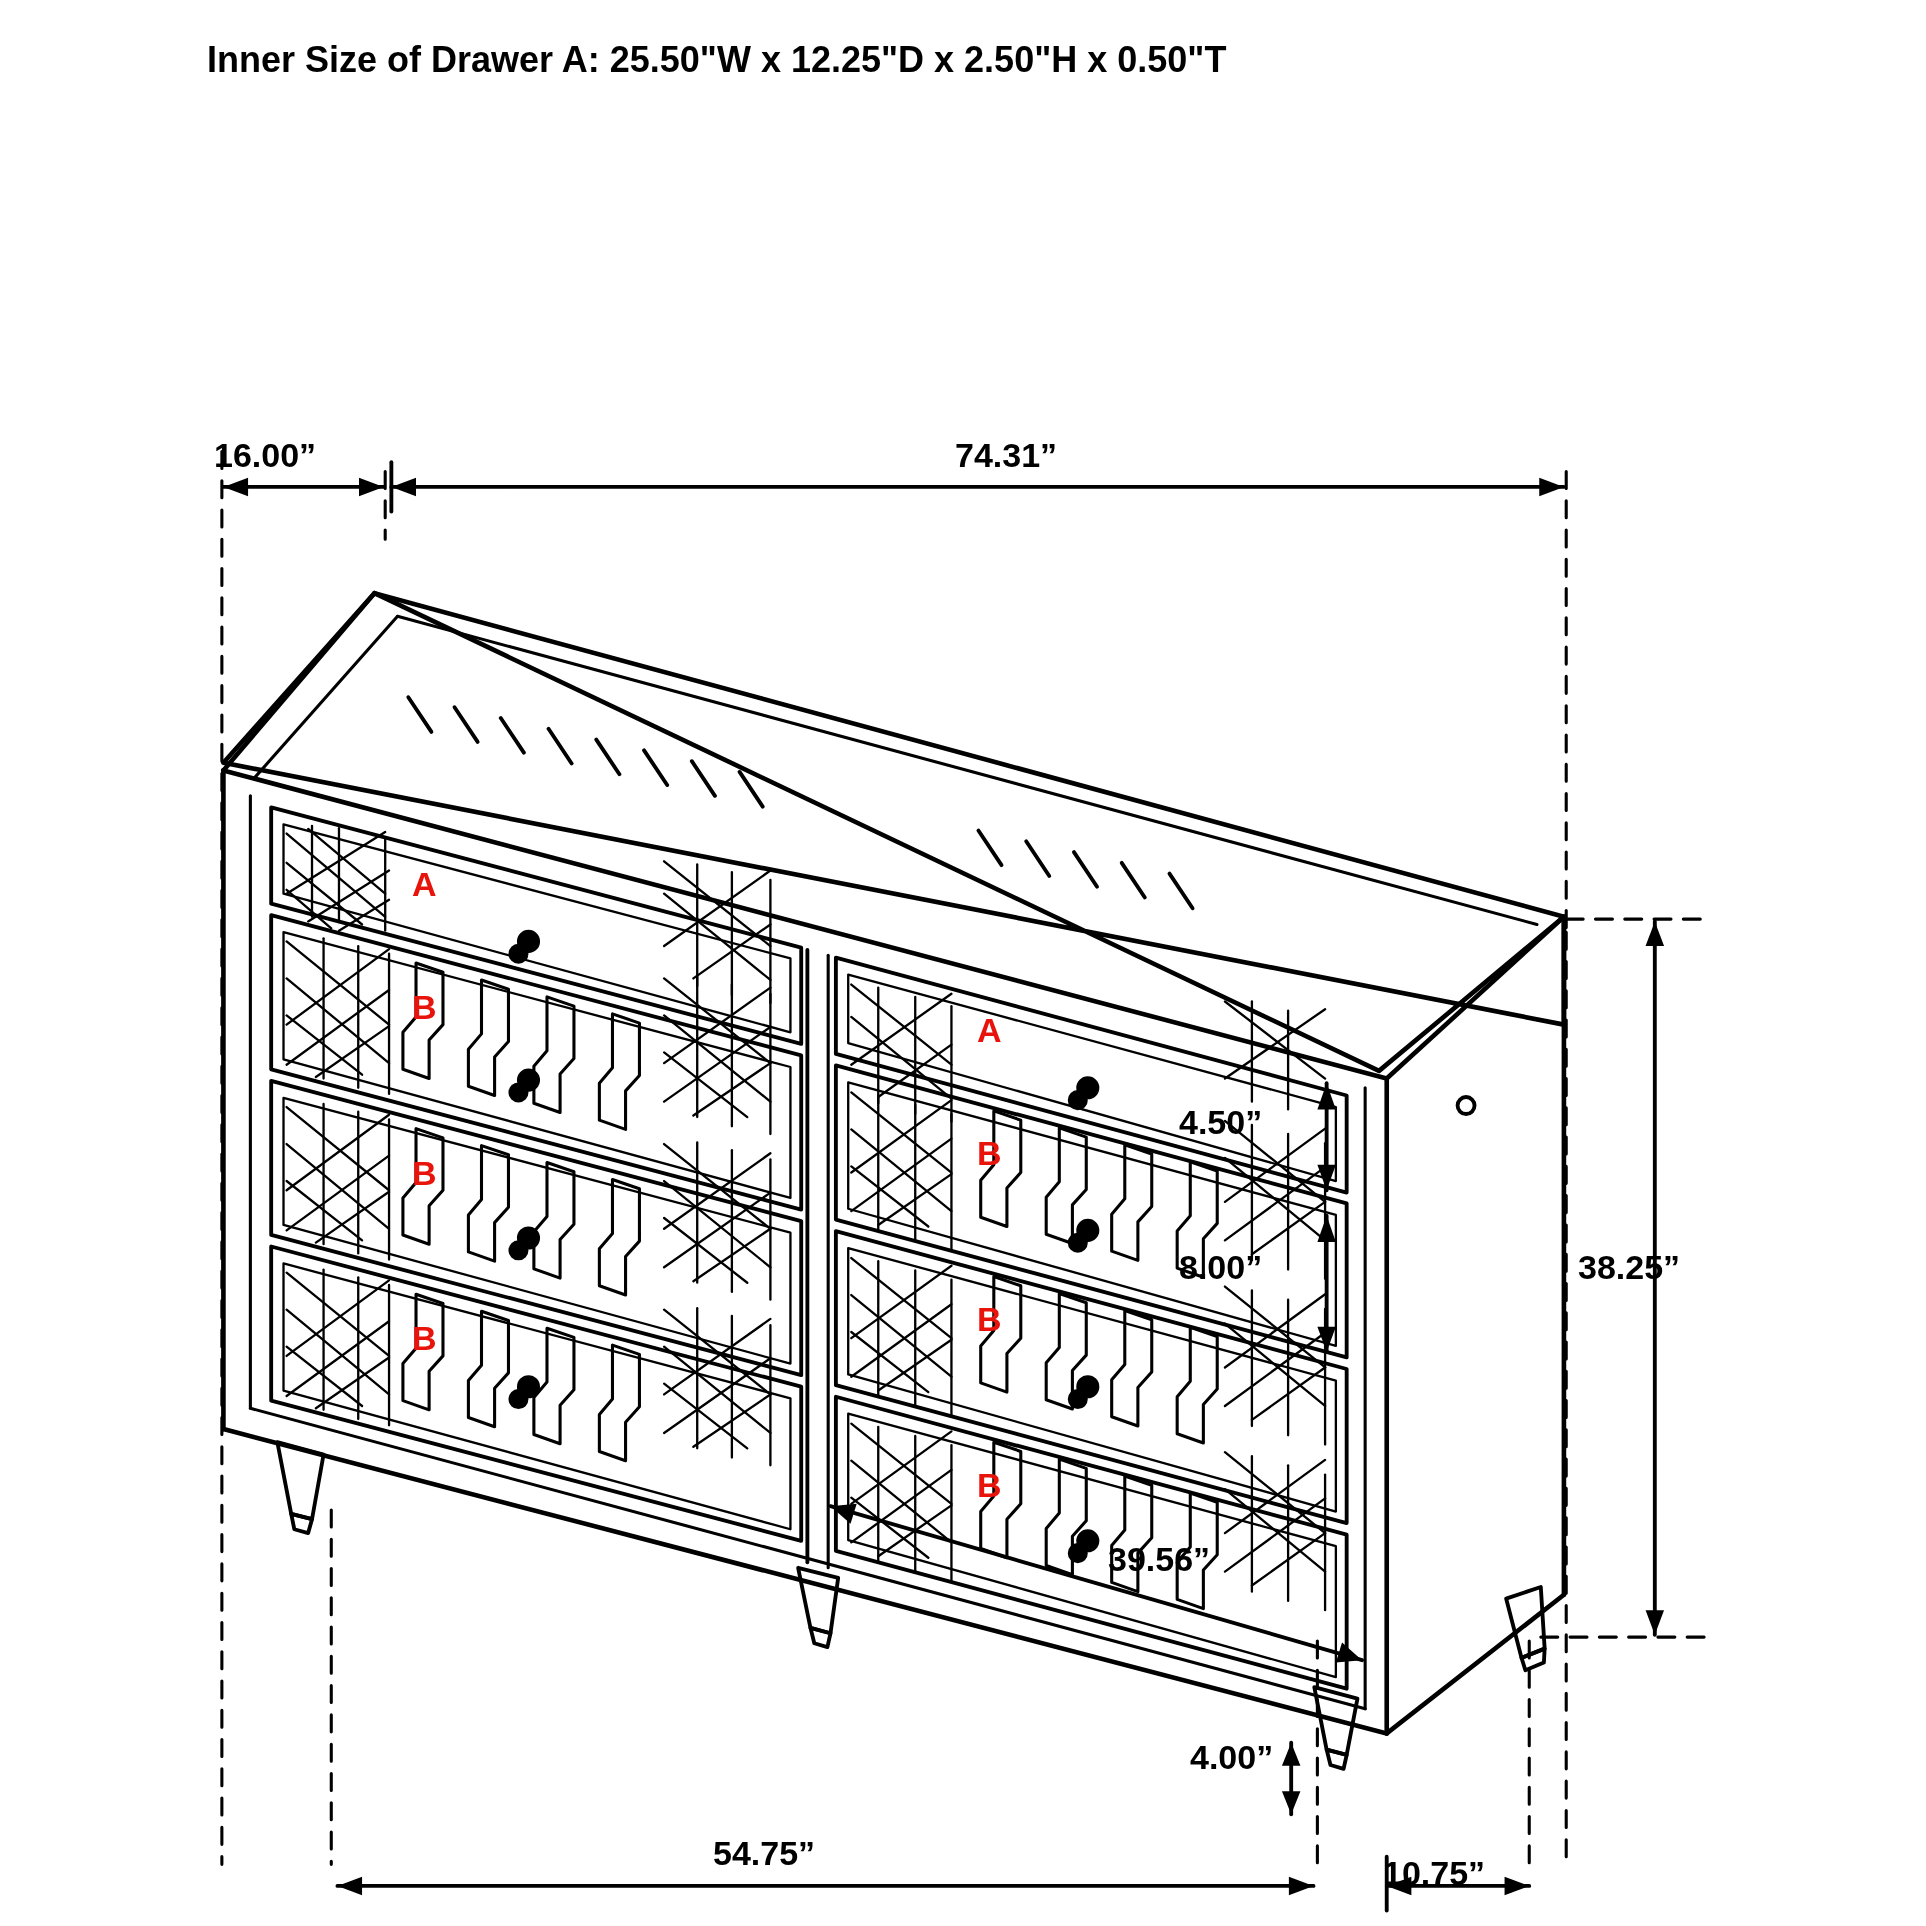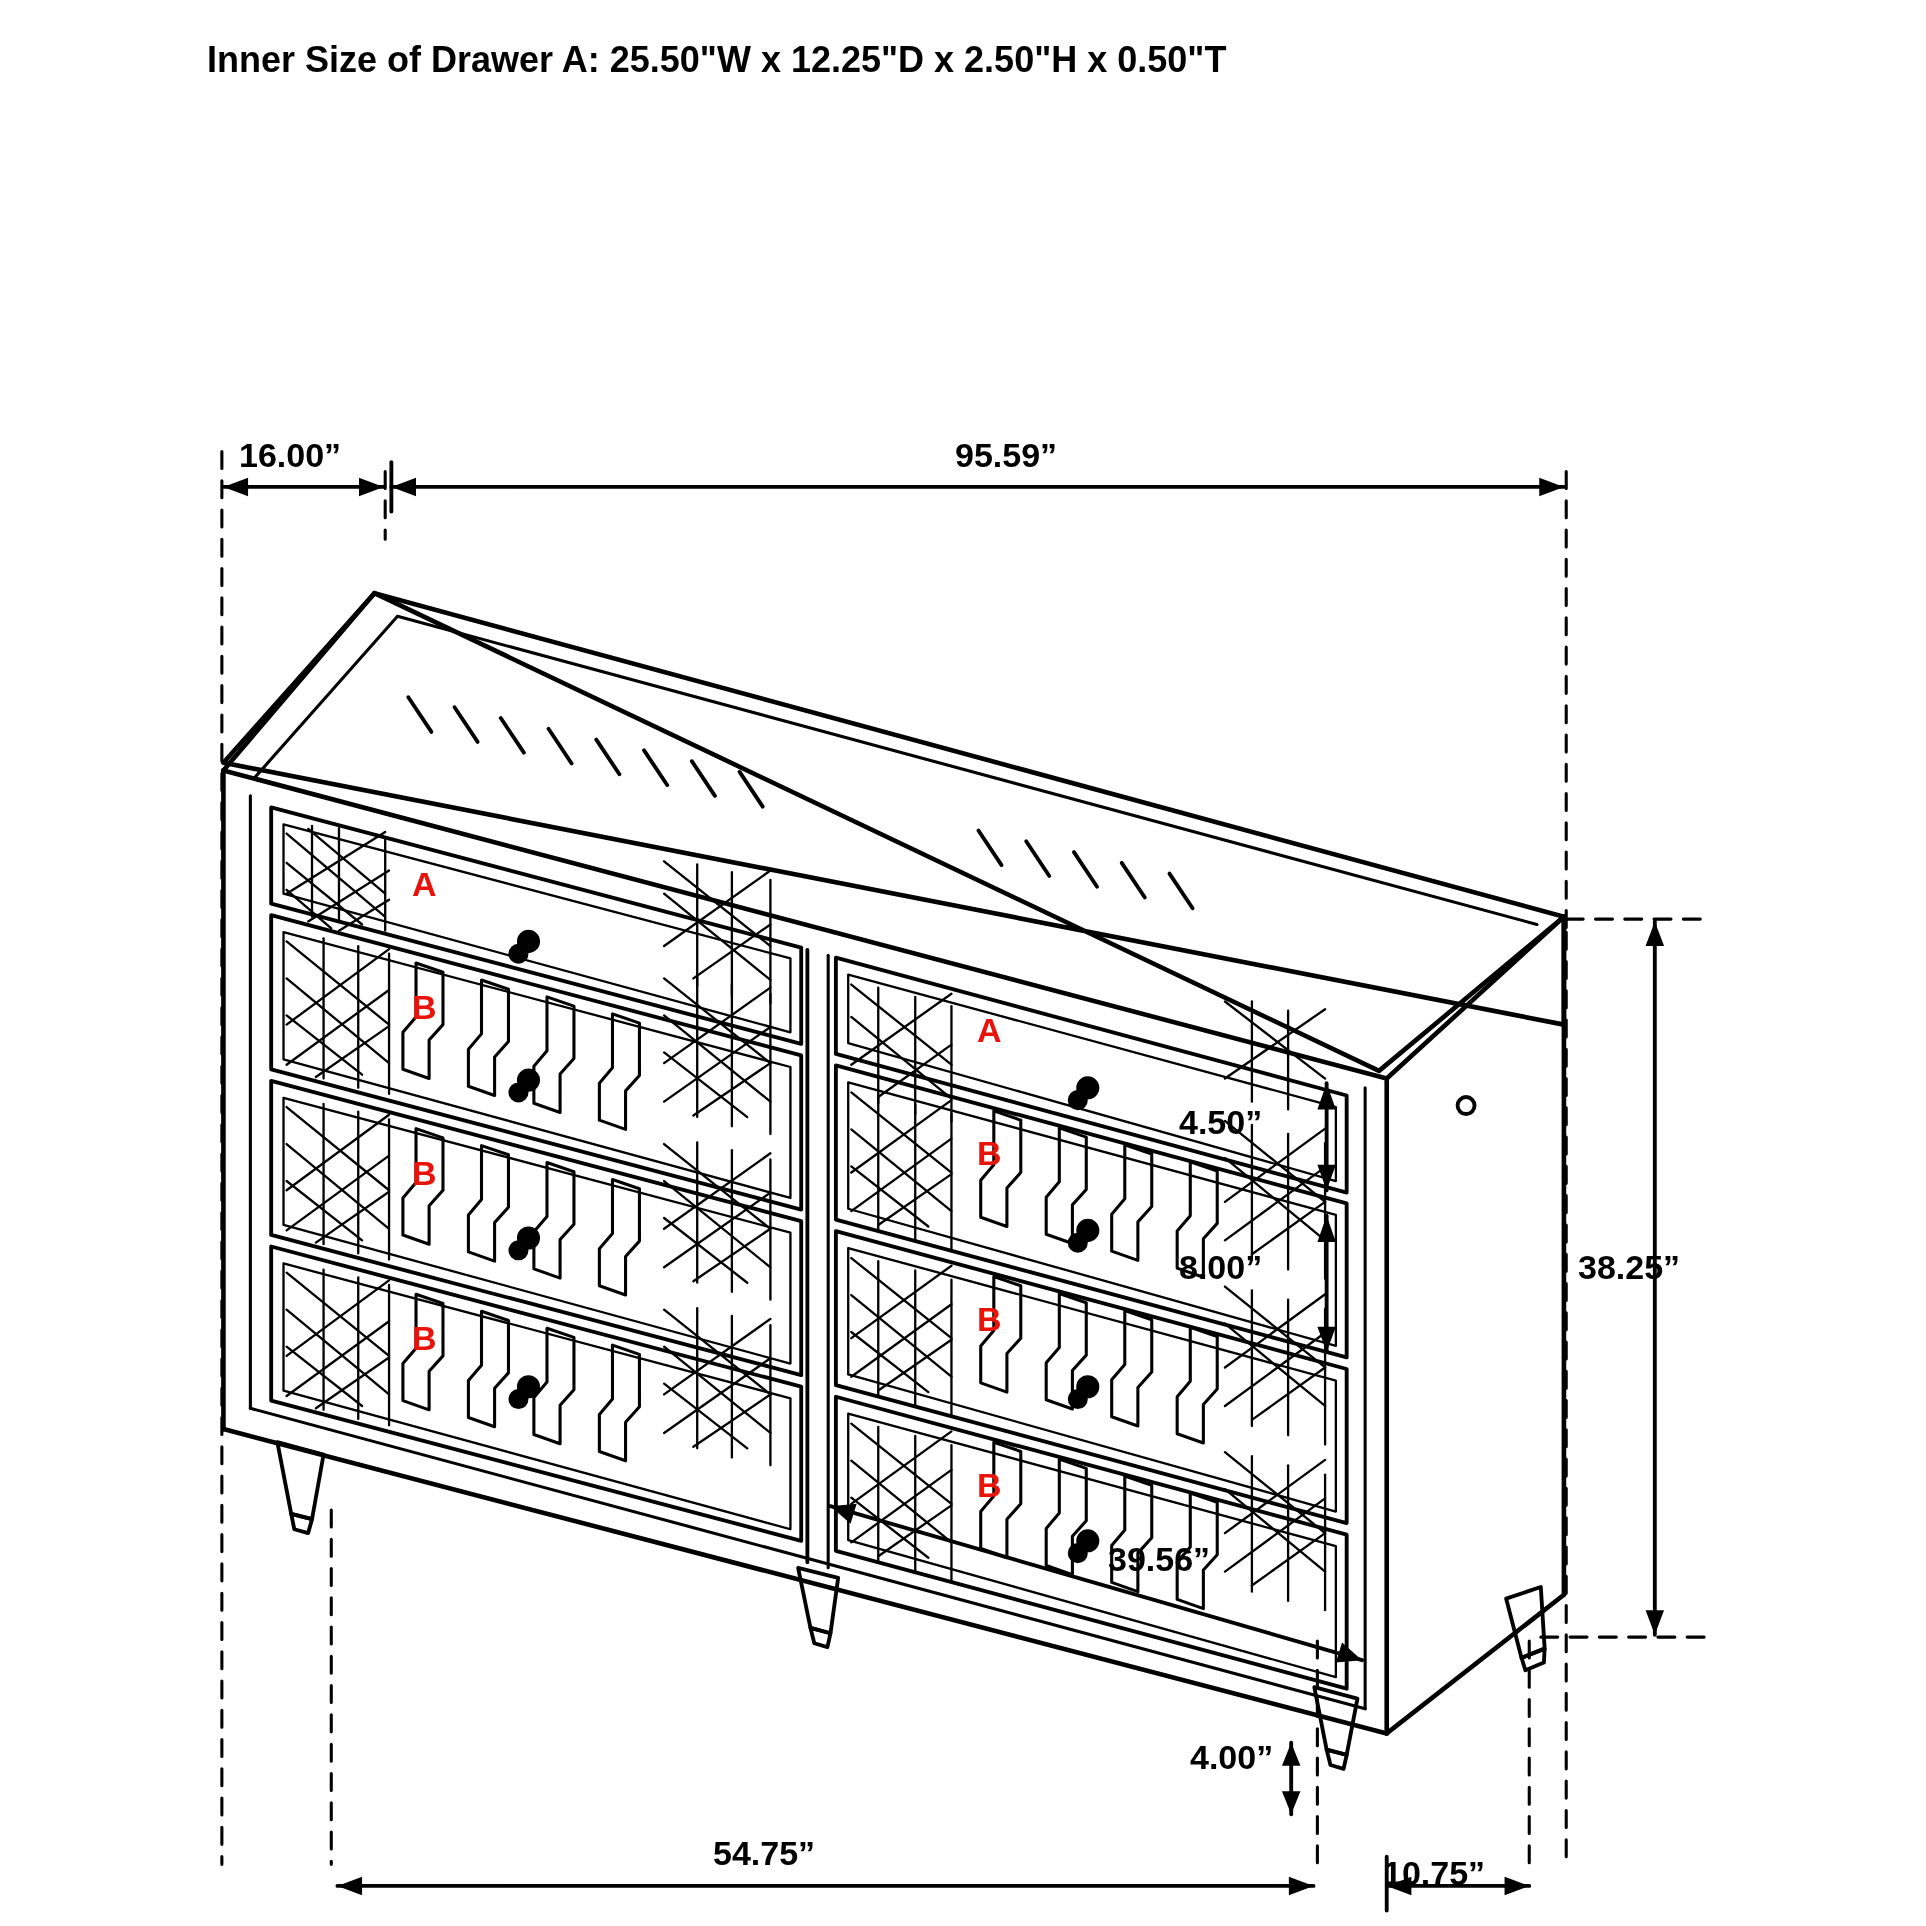--- a/index.html
+++ b/index.html
@@ -408,22 +408,22 @@
         <path d="M1052,2113 L1078,2120 L1074,2138 L1057,2133 Z"></path>
         <path d="M1706,2190 L1762,2205 L1748,2278 L1722,2271 Z"></path>
         <path d="M1722,2271 L1748,2278 L1744,2296 L1727,2291 Z"></path>
         <path d="M1955,2075 L2000,2060 L2005,2140 L1975,2152 Z"></path>
         <path d="M1975,2152 L2005,2140 L2004,2158 L1980,2168 Z"></path>
       </g>
 
     </g>
   </svg>
 
-  <div class="dim-label" style="left:239px; top:436px;">16.00”</div>
-  <div class="dim-label" style="left:955px; top:436px;">95.59”</div>
+  <div class="dim-label" style="left:214px; top:436px;">16.00”</div>
+  <div class="dim-label" style="left:955px; top:436px;">74.31”</div>
   <div class="dim-label" style="left:1578px; top:1248px;">38.25”</div>
   <div class="dim-label" style="left:1179px; top:1103px;">4.50”</div>
   <div class="dim-label" style="left:1179px; top:1248px;">8.00”</div>
   <div class="dim-label" style="left:1108px; top:1540px;">39.56”</div>
   <div class="dim-label" style="left:1190px; top:1738px;">4.00”</div>
   <div class="dim-label" style="left:713px; top:1834px;">54.75”</div>
   <div class="dim-label" style="left:1383px; top:1834px;margin-top:20px;">10.75”</div>
 
   <div class="drw-label" style="left:412px; top:865px;">A</div>
   <div class="drw-label" style="left:412px; top:988px;">B</div>

